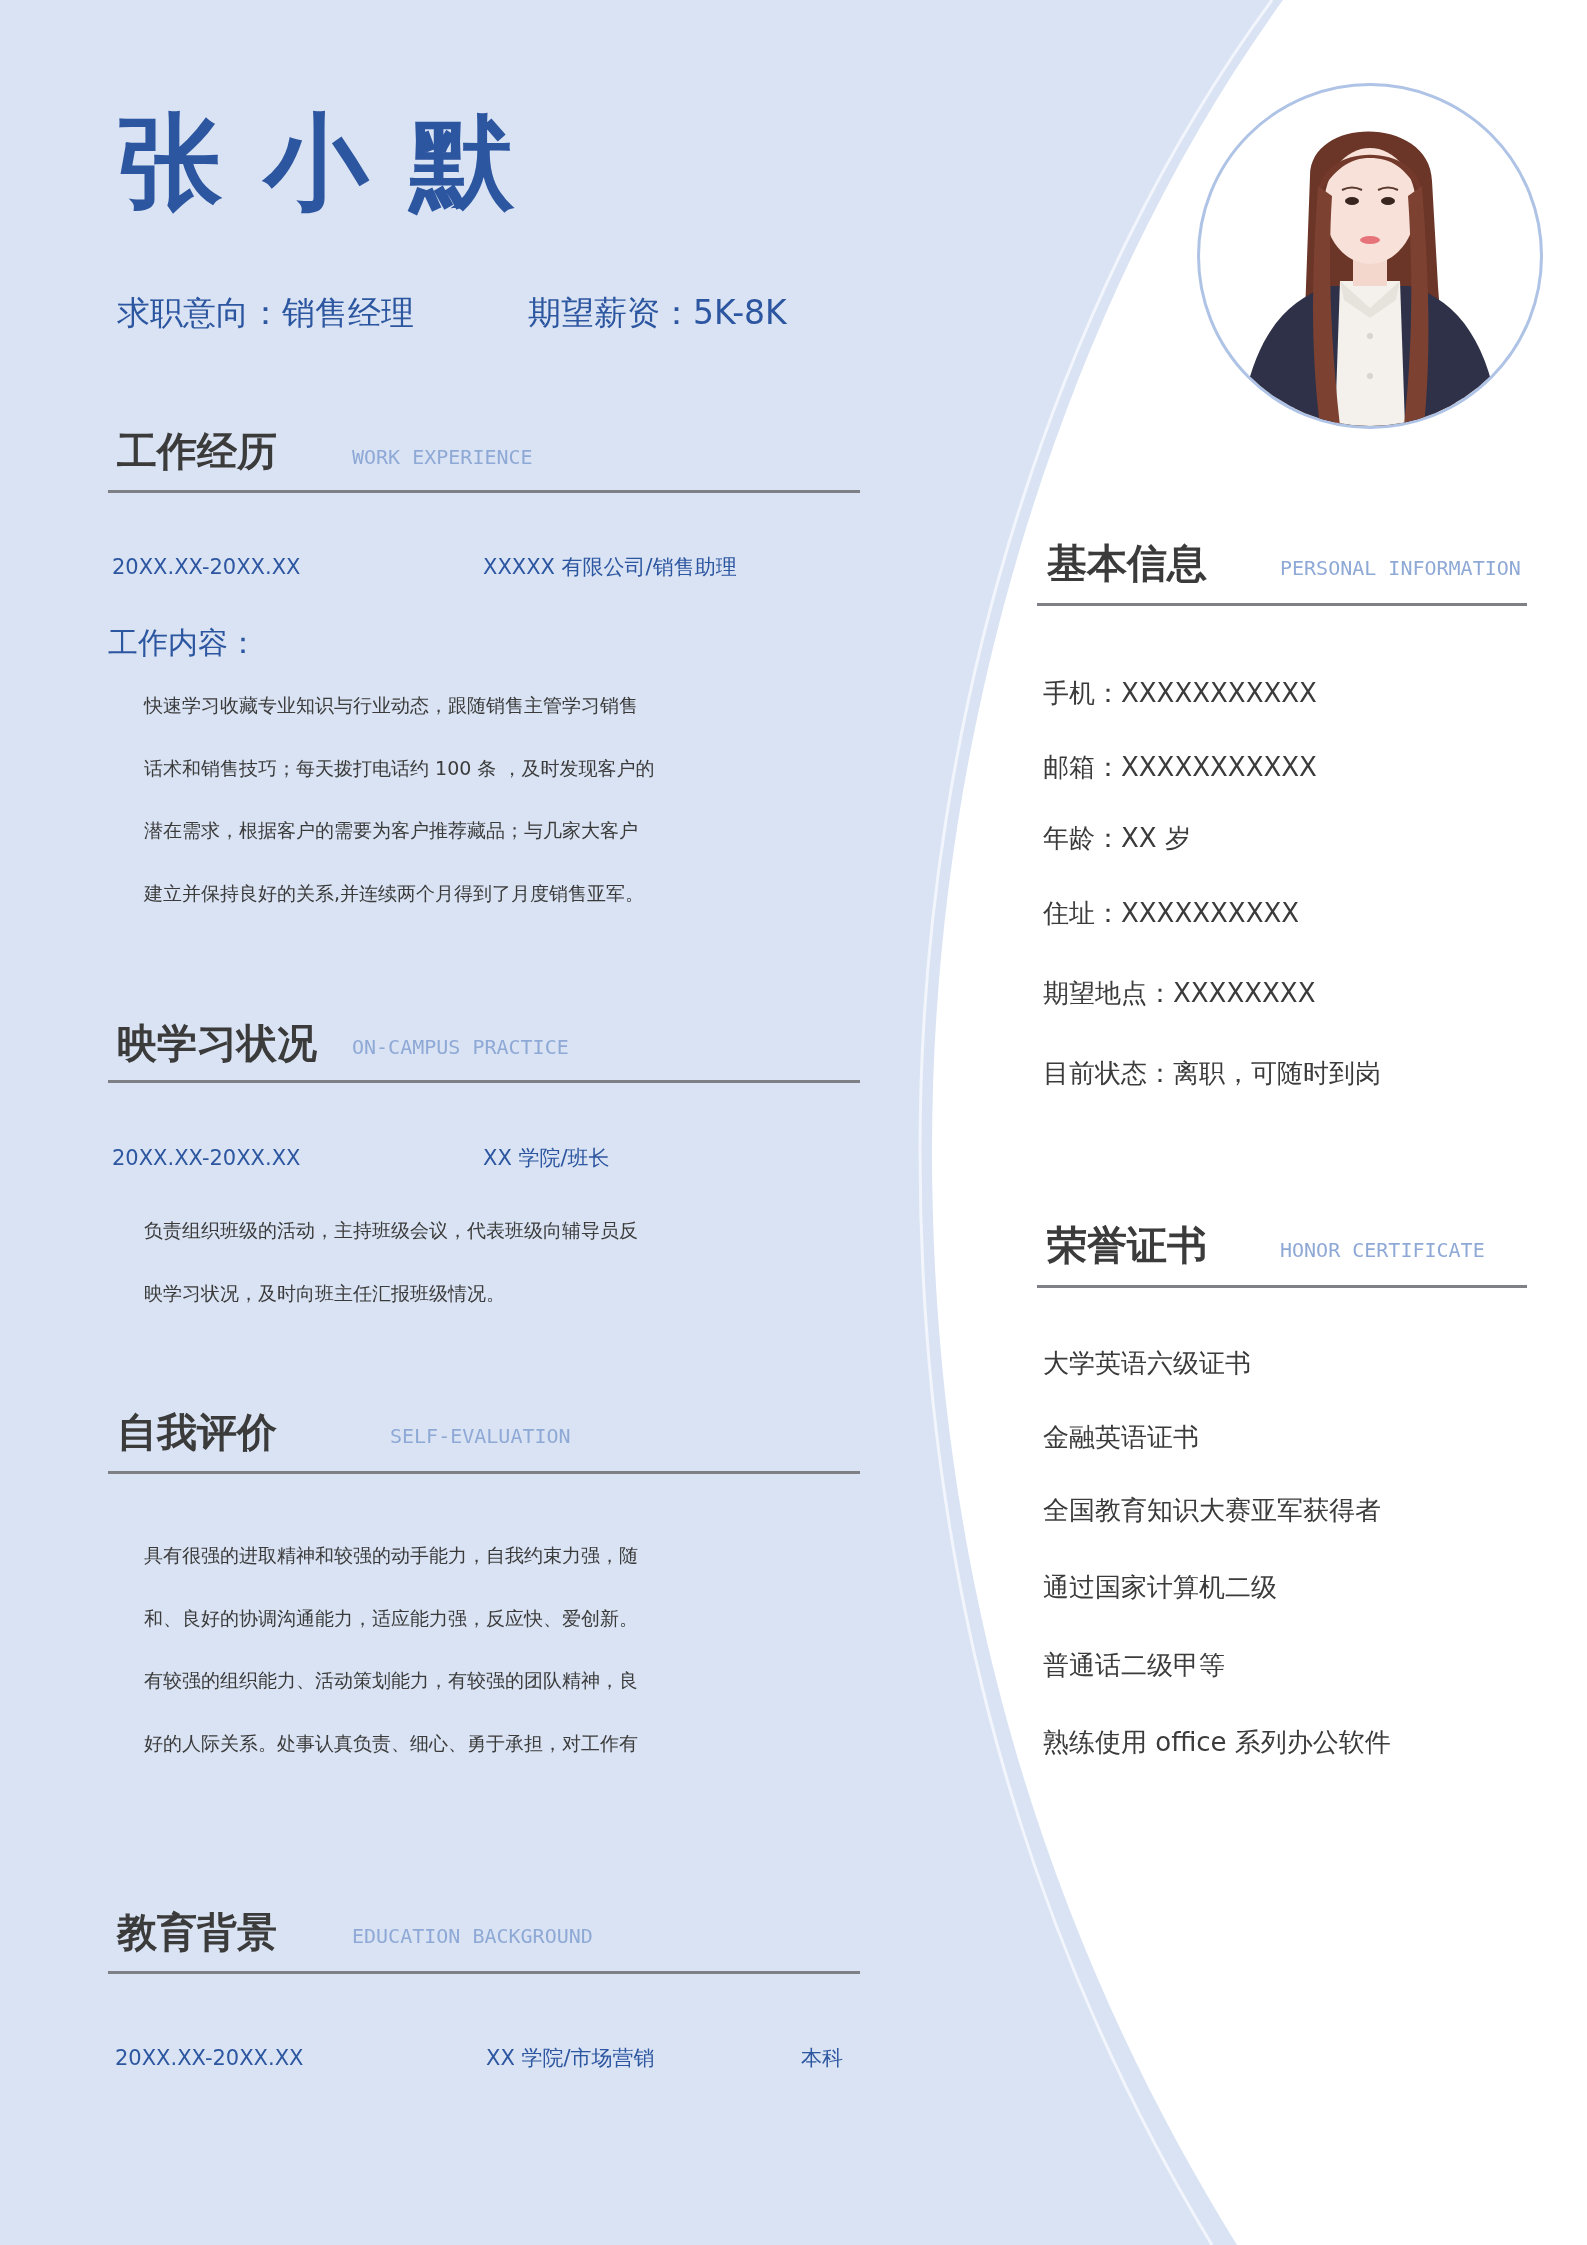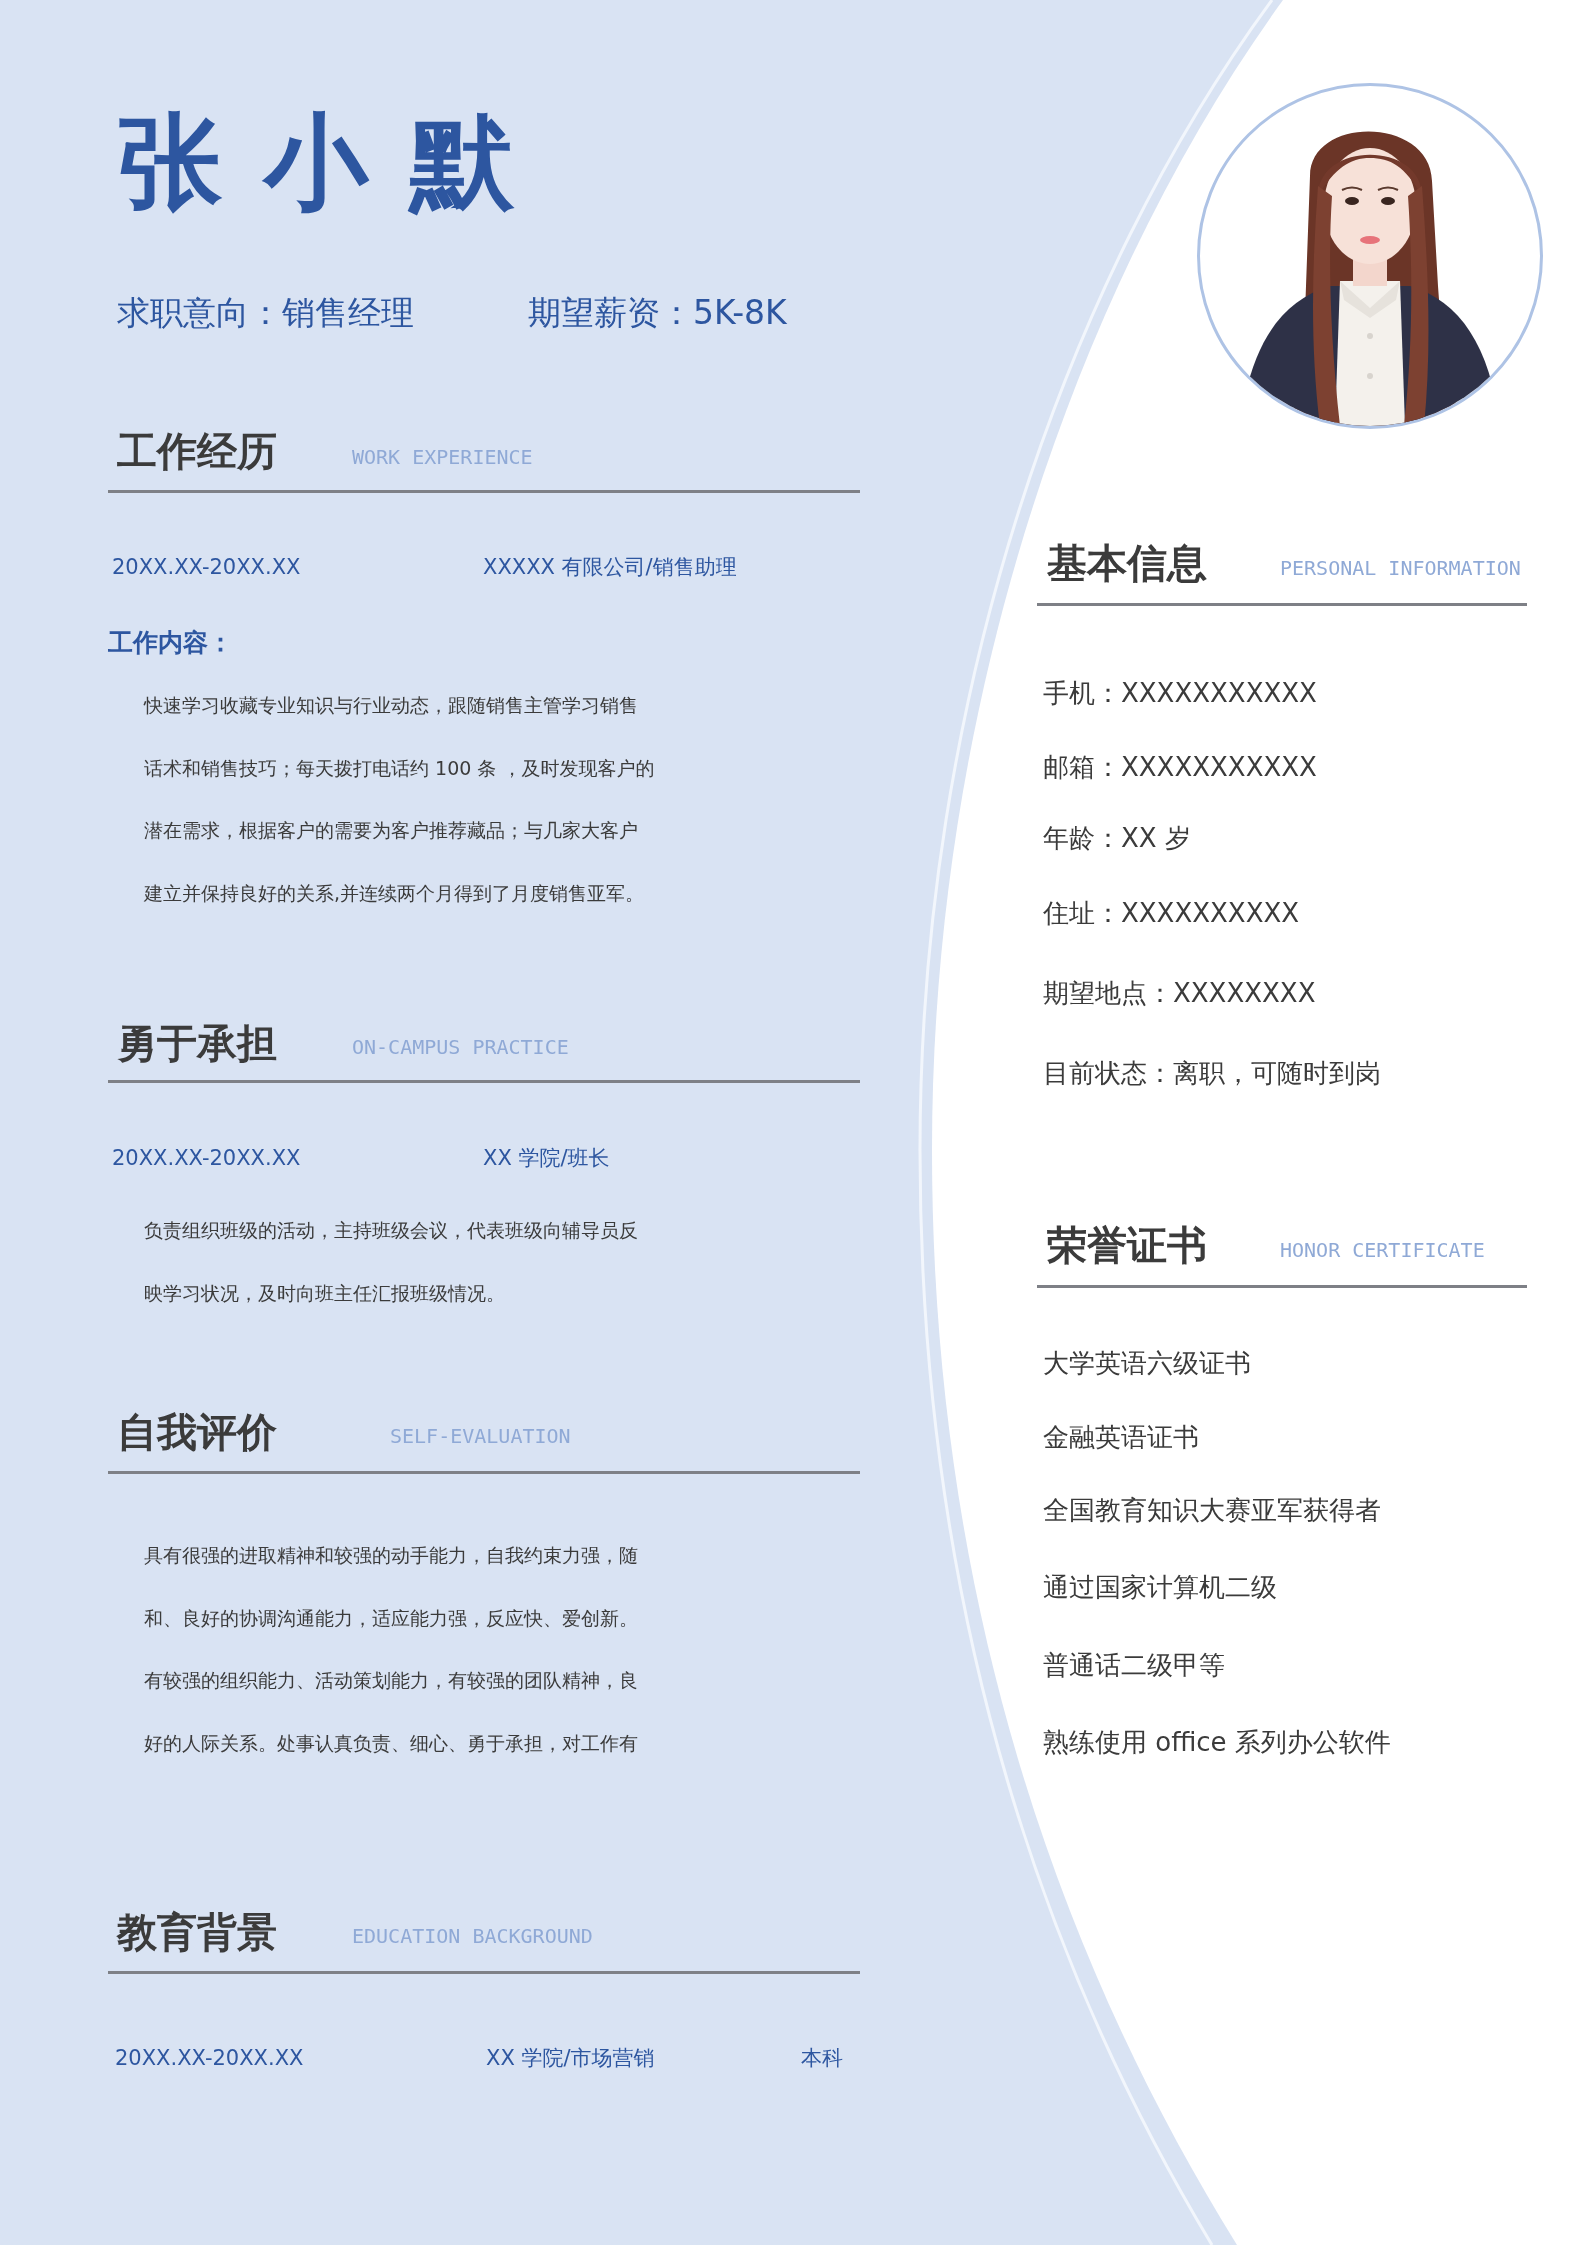--- a/index.html
+++ b/index.html
@@ -5,21 +5,21 @@
   html, body { margin:0; padding:0; }
   body { width:1587px; height:2245px; position:relative; overflow:hidden; background:#d9e3f3; font-family:"DejaVu Sans", "Liberation Sans", sans-serif; }
   #bg-shape { position:absolute; left:0; top:0; width:1587px; height:2245px; }
   .abs { position:absolute; white-space:nowrap; }
   .name { left:118px; top:92px; font-size:104px; line-height:140px; color:#2d56a0; letter-spacing:42px; font-weight:bold; }
   .intent { top:290px; font-size:33px; line-height:46px; color:#2d56a0; }
   .sec-title { font-size:40px; line-height:56px; color:#3b3b3b; font-weight:bold; }
   .sec-en { font-size:20px; line-height:28px; color:#8fa9d6; font-family:"DejaVu Sans Mono","Liberation Mono",monospace; letter-spacing:0px; }
   .divider { position:absolute; height:3px; background:#7e8086; }
   .blue-line { font-size:21px; line-height:44px; color:#2d56a0; }
-  .blue-sub { font-size:25px; line-height:38px; color:#2d56a0; font-weight:bold; }
+  .blue-sub { font-size:30px; line-height:38px; color:#2d56a0; font-weight:normal; }
   .body-text { position:absolute; left:110px; width:760px; font-size:19px; line-height:62.5px; color:#3b3b3b;margin-left:34px; }
   .body-text p { margin:0; white-space:nowrap; }
   .info-item { position:absolute; left:1043px; font-size:26px; line-height:36px; color:#3b3b3b; white-space:nowrap; }
   .photo { position:absolute; left:1197px; top:83px; width:346px; height:346px; border-radius:50%; border:3px solid #aec3e5; background:#fff; overflow:hidden; box-sizing:border-box; }
 </style>
 </head>
 <body>
 
 <svg id="bg-shape" viewBox="0 0 1587 2245" xmlns="http://www.w3.org/2000/svg">
   <path d="M1283,0 C1080,280 932,700 932,1150 C932,1600 1060,1960 1237,2245 L1587,2245 L1587,0 Z" fill="#ffffff"></path>
@@ -66,21 +66,21 @@
 <div class="abs blue-line" style="left:112px; top:545px;">20XX.XX-20XX.XX</div>
 <div class="abs blue-line" style="left:483px; top:545px;">XXXXX 有限公司/销售助理</div>
 <div class="abs blue-sub" style="left:108px; top:624px;">工作内容：</div>
 <div class="body-text" style="top:674px;">
   <p>快速学习收藏专业知识与行业动态，跟随销售主管学习销售</p>
   <p>话术和销售技巧；每天拨打电话约 100 条 ，及时发现客户的</p>
   <p>潜在需求，根据客户的需要为客户推荐藏品；与几家大客户</p>
   <p>建立并保持良好的关系,并连续两个月得到了月度销售亚军。</p>
 </div>
 
-<div class="abs sec-title" style="left:117px; top:1015px;">勇于承担</div>
+<div class="abs sec-title" style="left:117px; top:1015px;">映学习状况</div>
 <div class="abs sec-en" style="left:352px; top:1033px;">ON-CAMPUS PRACTICE</div>
 <div class="divider" style="left:108px; top:1080px; width:752px;"></div>
 <div class="abs blue-line" style="left:112px; top:1136px;">20XX.XX-20XX.XX</div>
 <div class="abs blue-line" style="left:483px; top:1136px;">XX 学院/班长</div>
 <div class="body-text" style="top:1199px;">
   <p>负责组织班级的活动，主持班级会议，代表班级向辅导员反</p>
   <p>映学习状况，及时向班主任汇报班级情况。</p>
 </div>
 
 <div class="abs sec-title" style="left:117px; top:1404px;">自我评价</div>

